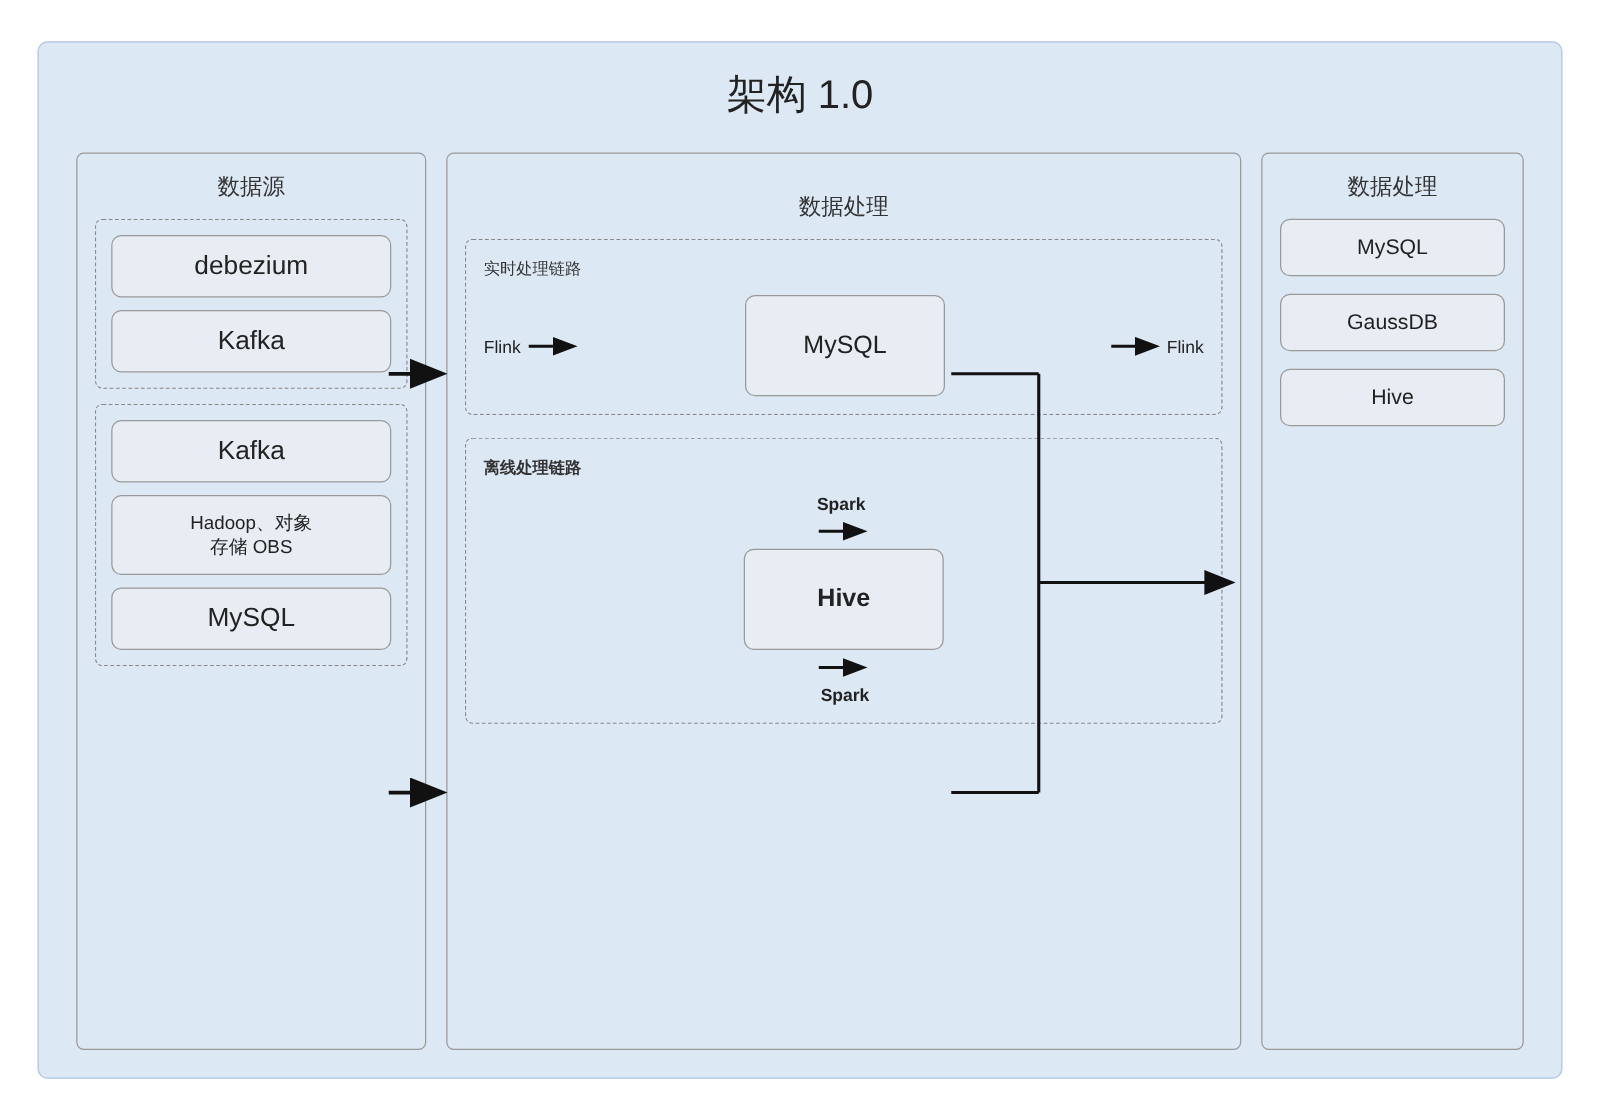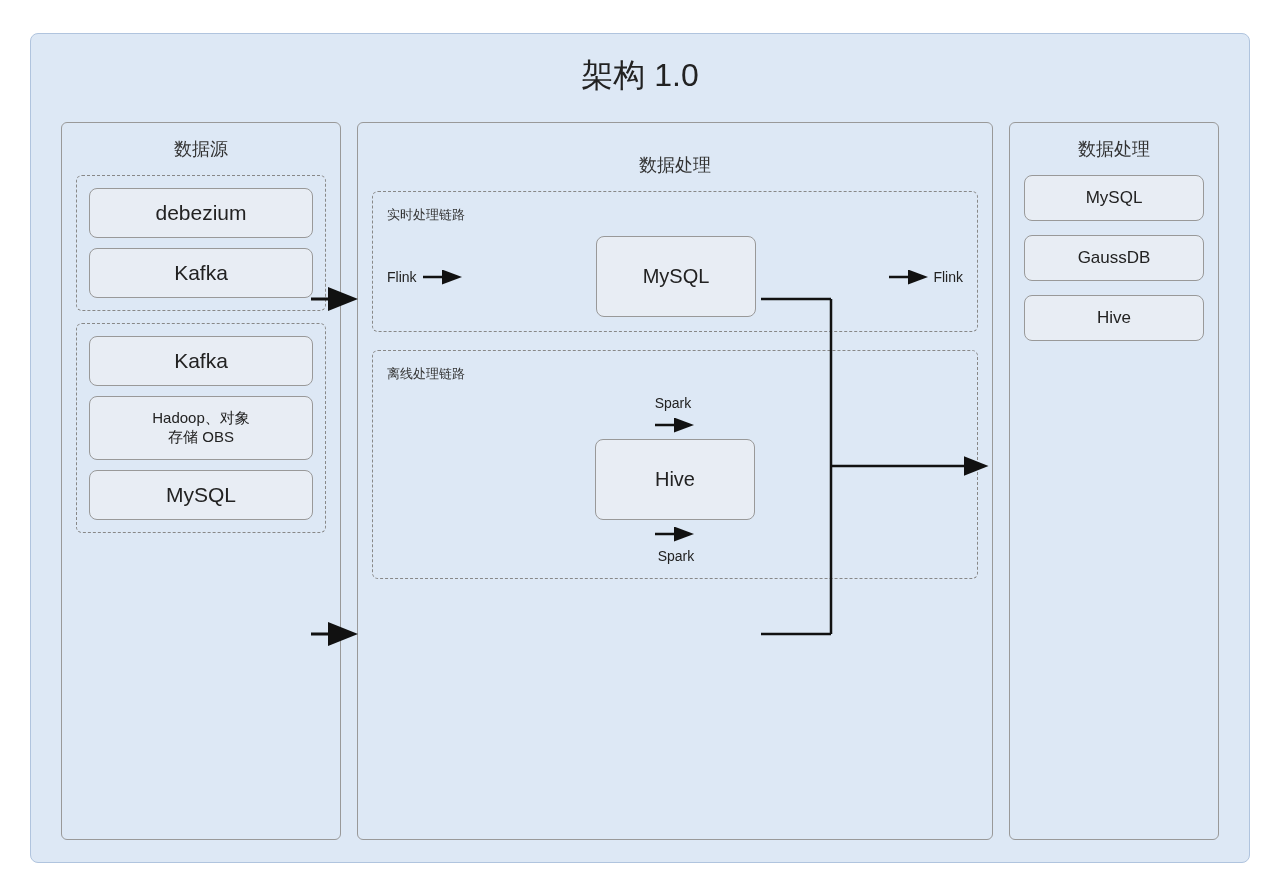--- a/index.html
+++ b/index.html
@@ -99,21 +99,21 @@
     }
 
     
     .proc-section {
       border: 1.5px dashed #888;
       border-radius: 6px;
       padding: 14px 14px 14px 14px;
       margin-bottom: 14px;
       position: relative;
     }
-    .proc-section:last-child { margin-bottom: 0; }
+    .proc-section:last-child { margin-bottom: 0; font-weight: bold; }
     .proc-section-label {
       font-size: 13px;
       color: #333;
       margin-bottom: 12px;
     }
 
     
     .svc-box {
       background: #e8edf4;
       border: 1.5px solid #999;

